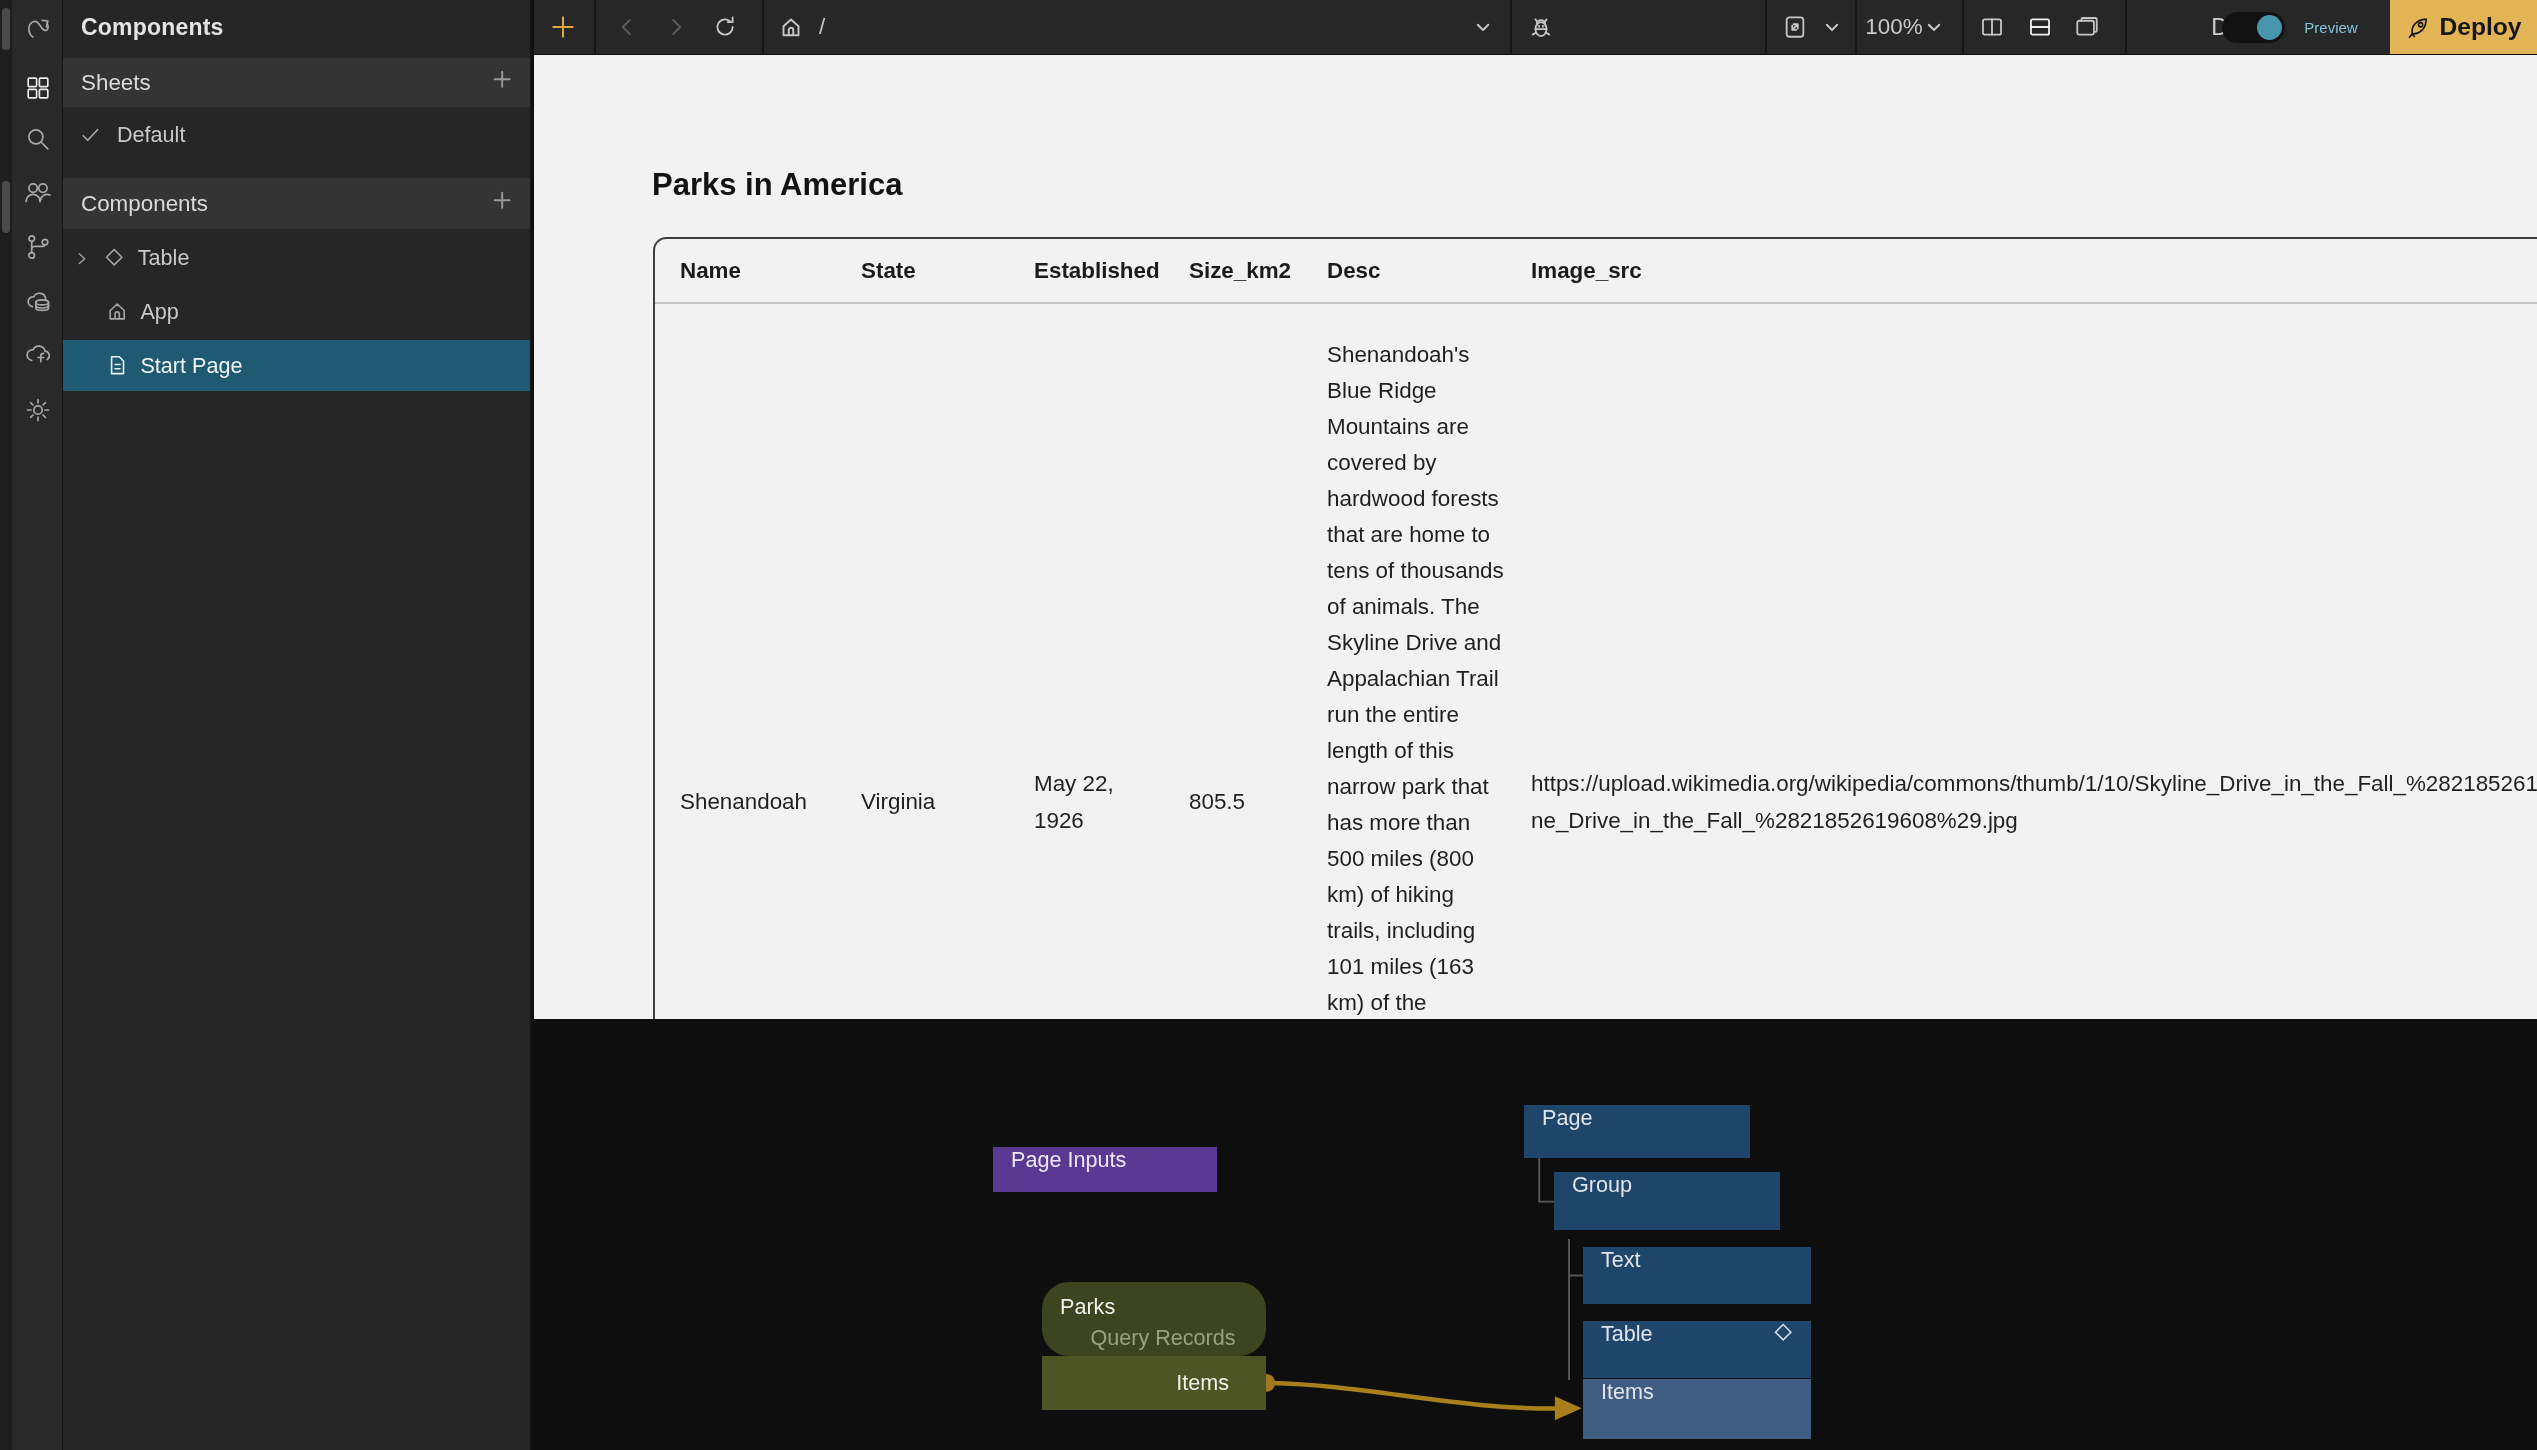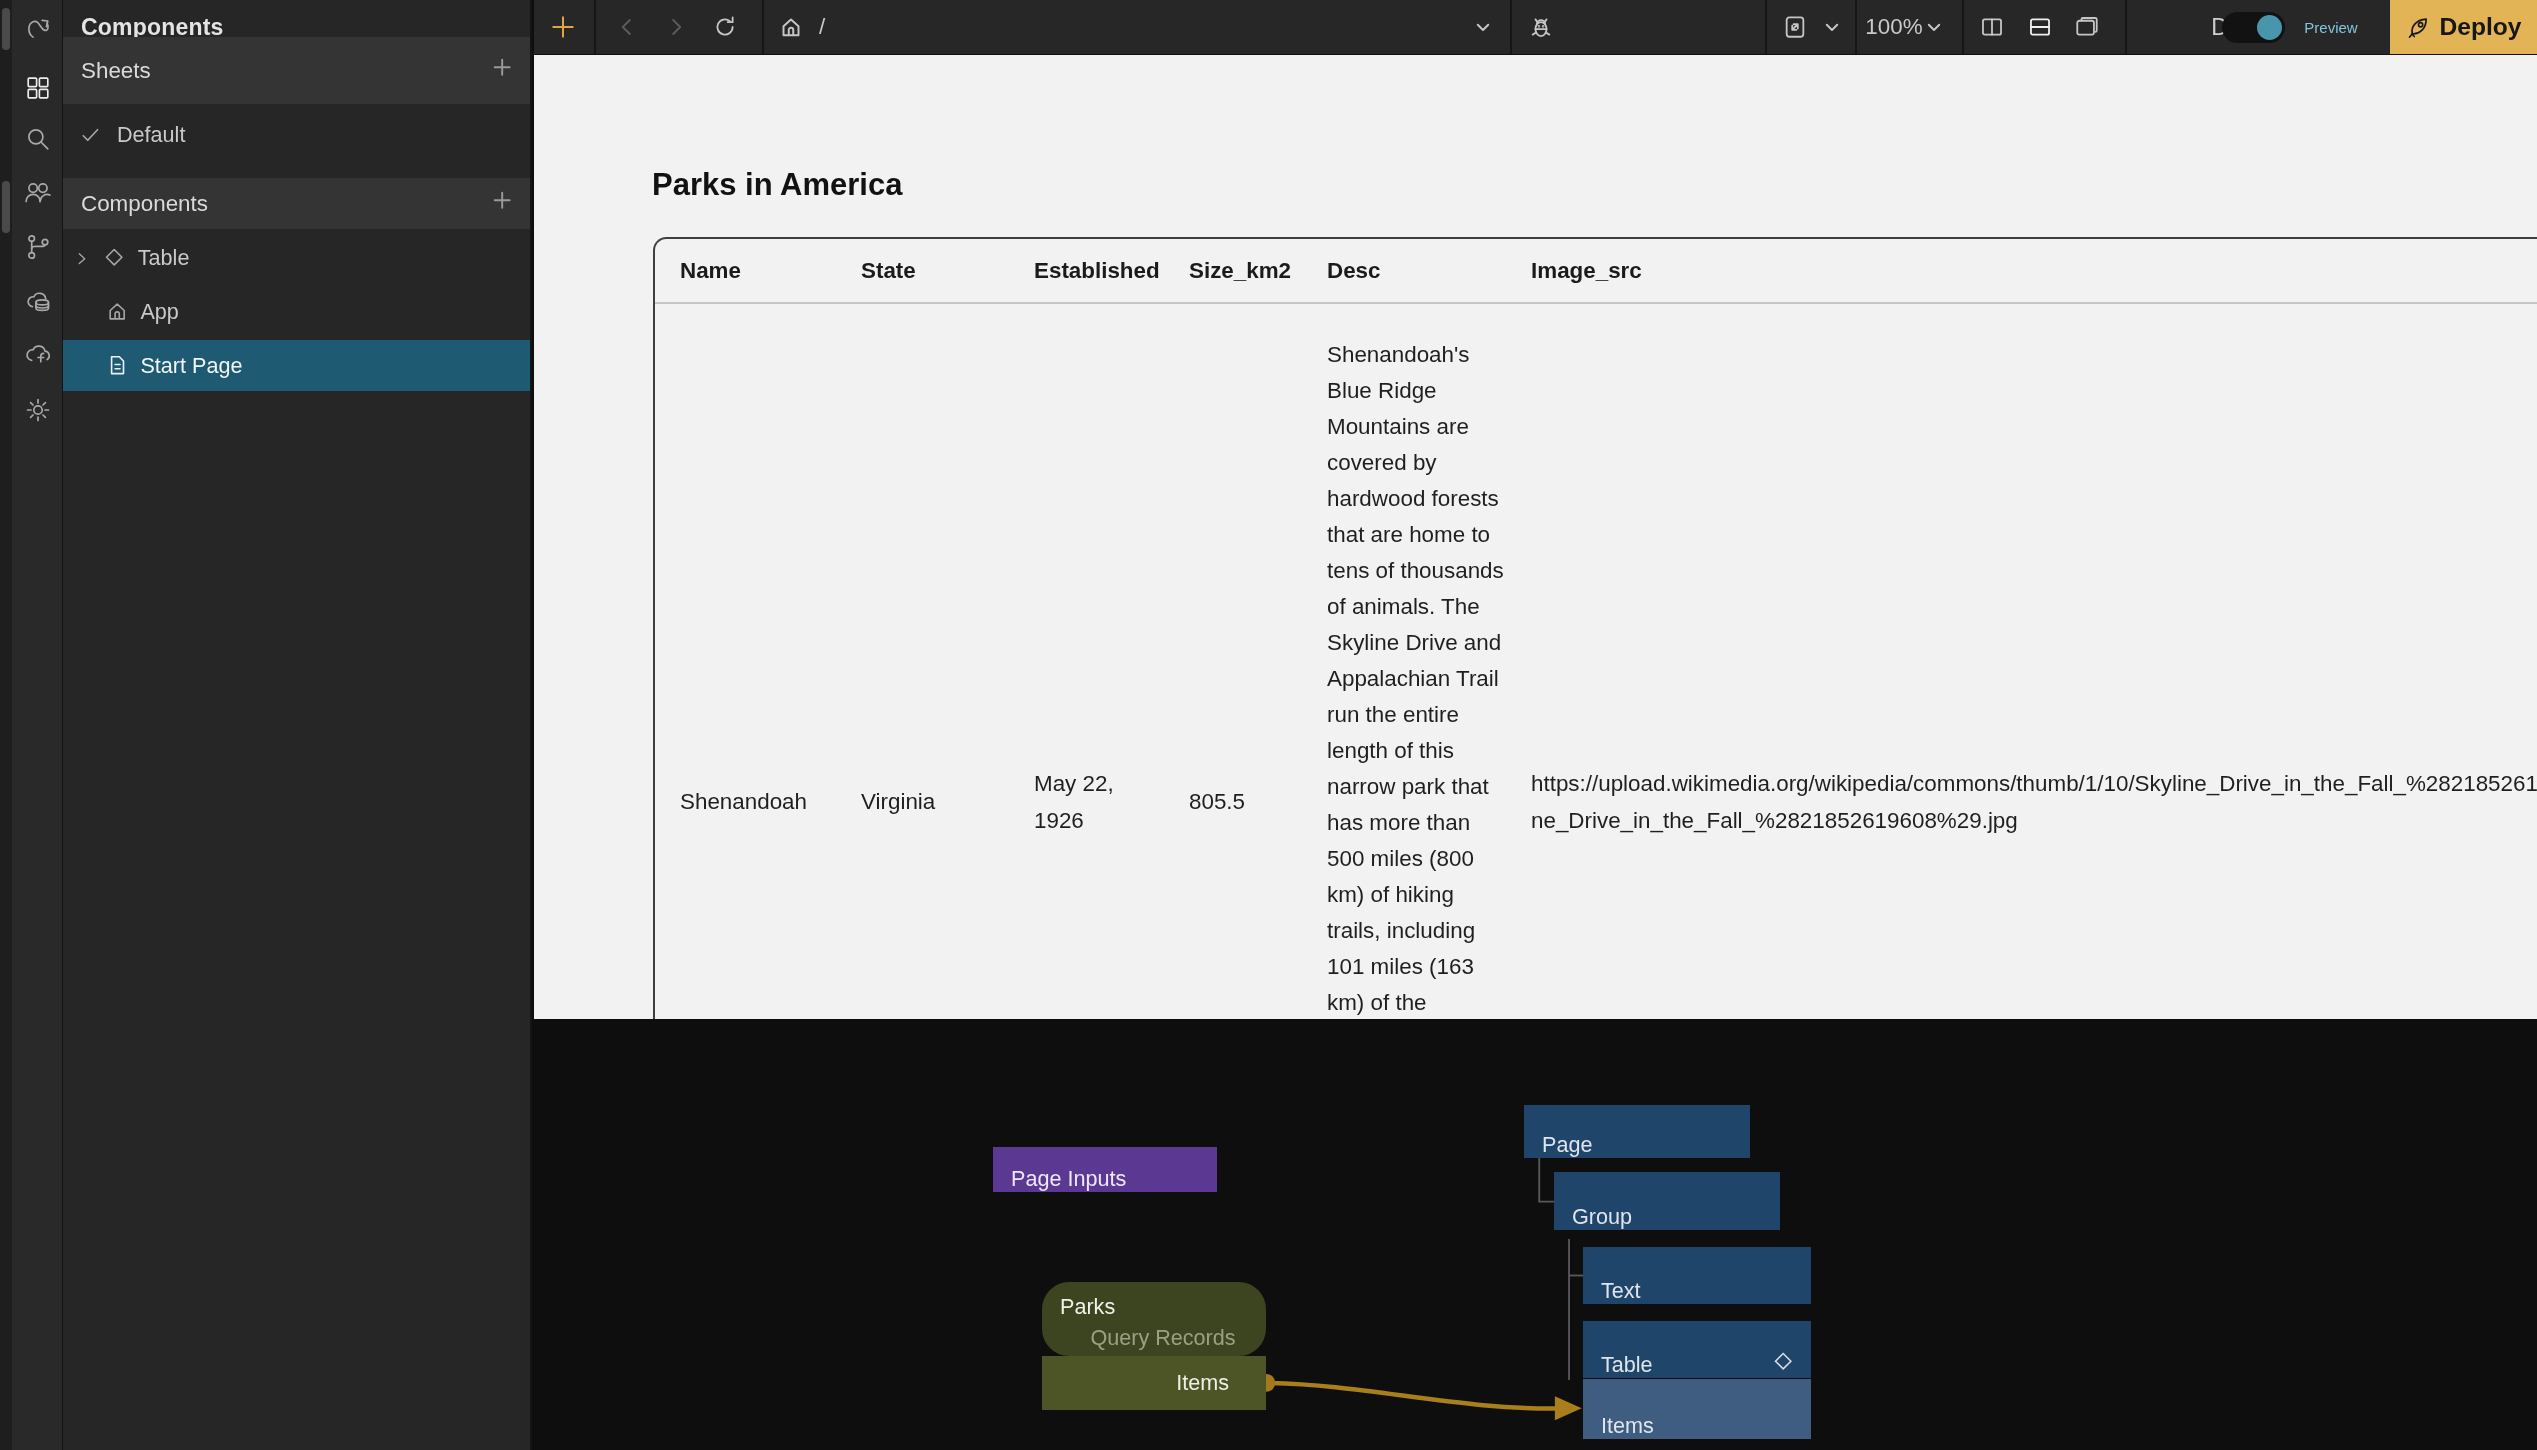--- a/index.html
+++ b/index.html
@@ -63,21 +63,21 @@
   #ptable .hline{position:absolute;left:0;top:63px;width:100%;height:1.5px;background:#c6c6c6;}
   .th{position:absolute;top:32px;transform:translateY(-50%);color:#1b1b1b;font-size:22.4px;font-weight:600;white-space:nowrap;}
   .td{position:absolute;top:563px;transform:translateY(-50%);color:#1f1f1f;font-size:22.4px;white-space:nowrap;}
   .td.wrap{white-space:normal;line-height:37px;}
   #cell-desc{position:absolute;left:672px;top:98px;width:181px;color:#1f1f1f;font-size:22.4px;line-height:36px;}
   #cell-img{width:1269px;word-break:break-all;}
 
   
   #node-panel{left:534px;top:1019px;width:2003px;height:431px;background:var(--bg-black);}
   #wires{position:absolute;left:0;top:0;width:2003px;height:431px;}
-  .node{position:absolute;display:flex;align-items:flex-end;padding-left:18px;color:#dfe5ec;font-size:21.6px;cursor:pointer;}
+  .node{position:absolute;display:flex;align-items:flex-start;padding-left:18px;color:#dfe5ec;font-size:21.6px;cursor:pointer;}
   .node-blue{background:var(--node-blue);}
   .node-items{background:var(--node-blue-light);}
   .node-purple{background:var(--node-purple);color:#eee8f6;}
   #node-table .diamond{margin-left:auto;margin-right:16.4px;}
   #parks-node{position:absolute;left:508px;top:263px;width:224px;height:128px;cursor:pointer;}
   #parks-head{height:74px;background:var(--node-olive-dark);padding:12px 0 0 18px;border-radius:27px;}
   #parks-head .t1{color:#f0f1ea;font-size:21.6px;}
   #parks-head .t2{color:#9aa183;font-size:21.6px;margin-top:4.5px;text-align:center;}
   #parks-port{height:54px;background:var(--node-olive);display:flex;align-items:center;justify-content:flex-end;
     padding-right:37px;color:#eef0e4;font-size:21.6px;}
@@ -149,21 +149,21 @@
       <svg viewBox="0 0 40 40">
           <circle cx="20" cy="20" r="6"></circle>
           <path d="M20 5 v5 M20 30 v5 M35 20 h-5 M10 20 H5 M30.6 9.4 l-3.5 3.5 M12.9 27.1 l-3.5 3.5 M30.6 30.6 l-3.5 -3.5 M12.9 12.9 L9.4 9.4"></path>
         </svg>
     </div>
   </div>
 
   <div id="sidebar" class="abs">
     <div class="sb-title">Components</div>
 
-    <div class="sb-header" style="top:37px;height:67px;">
+    <div class="sb-header" style="top:58px;height:49px;">
       <span>Sheets</span>
       <span class="plus">
         <svg viewBox="0 0 30 30">
             <path d="M15 5 v20 M5 15 h20"></path>
           </svg>
       </span>
     </div>
 
     <div class="sb-item" style="top:110px;height:49px;">
       <span class="icon-s" style="margin-left:15px;">

